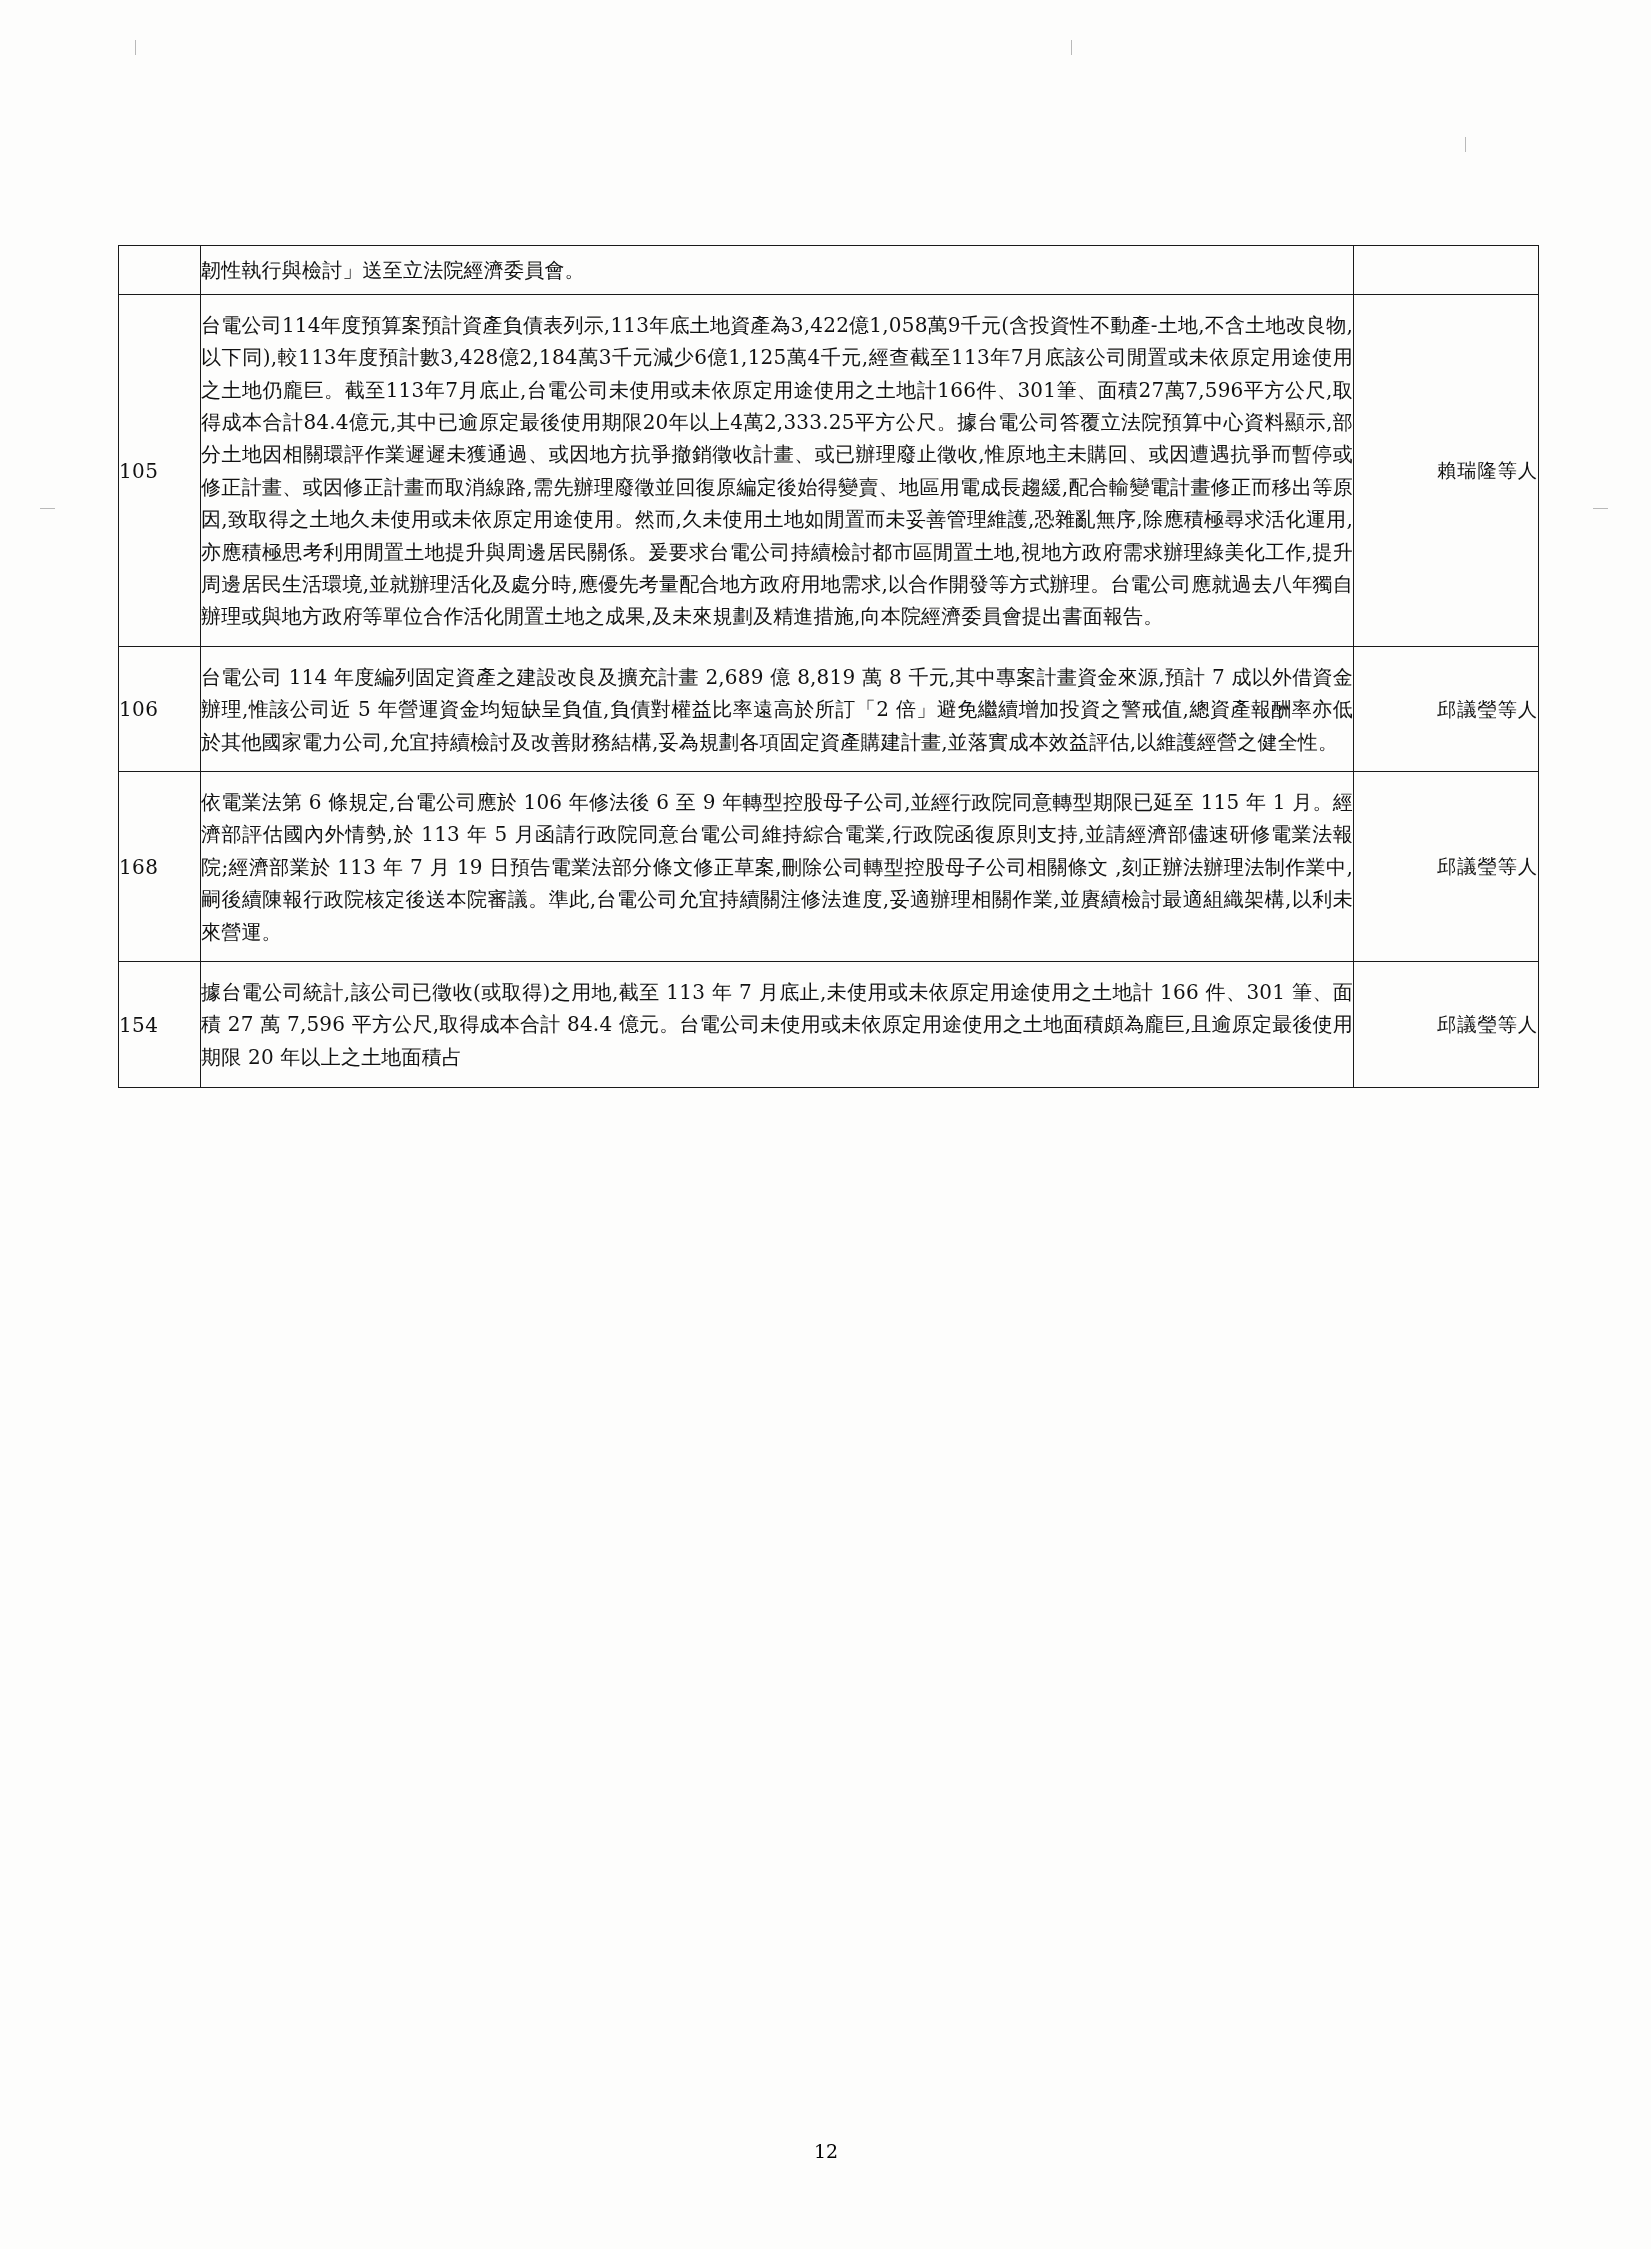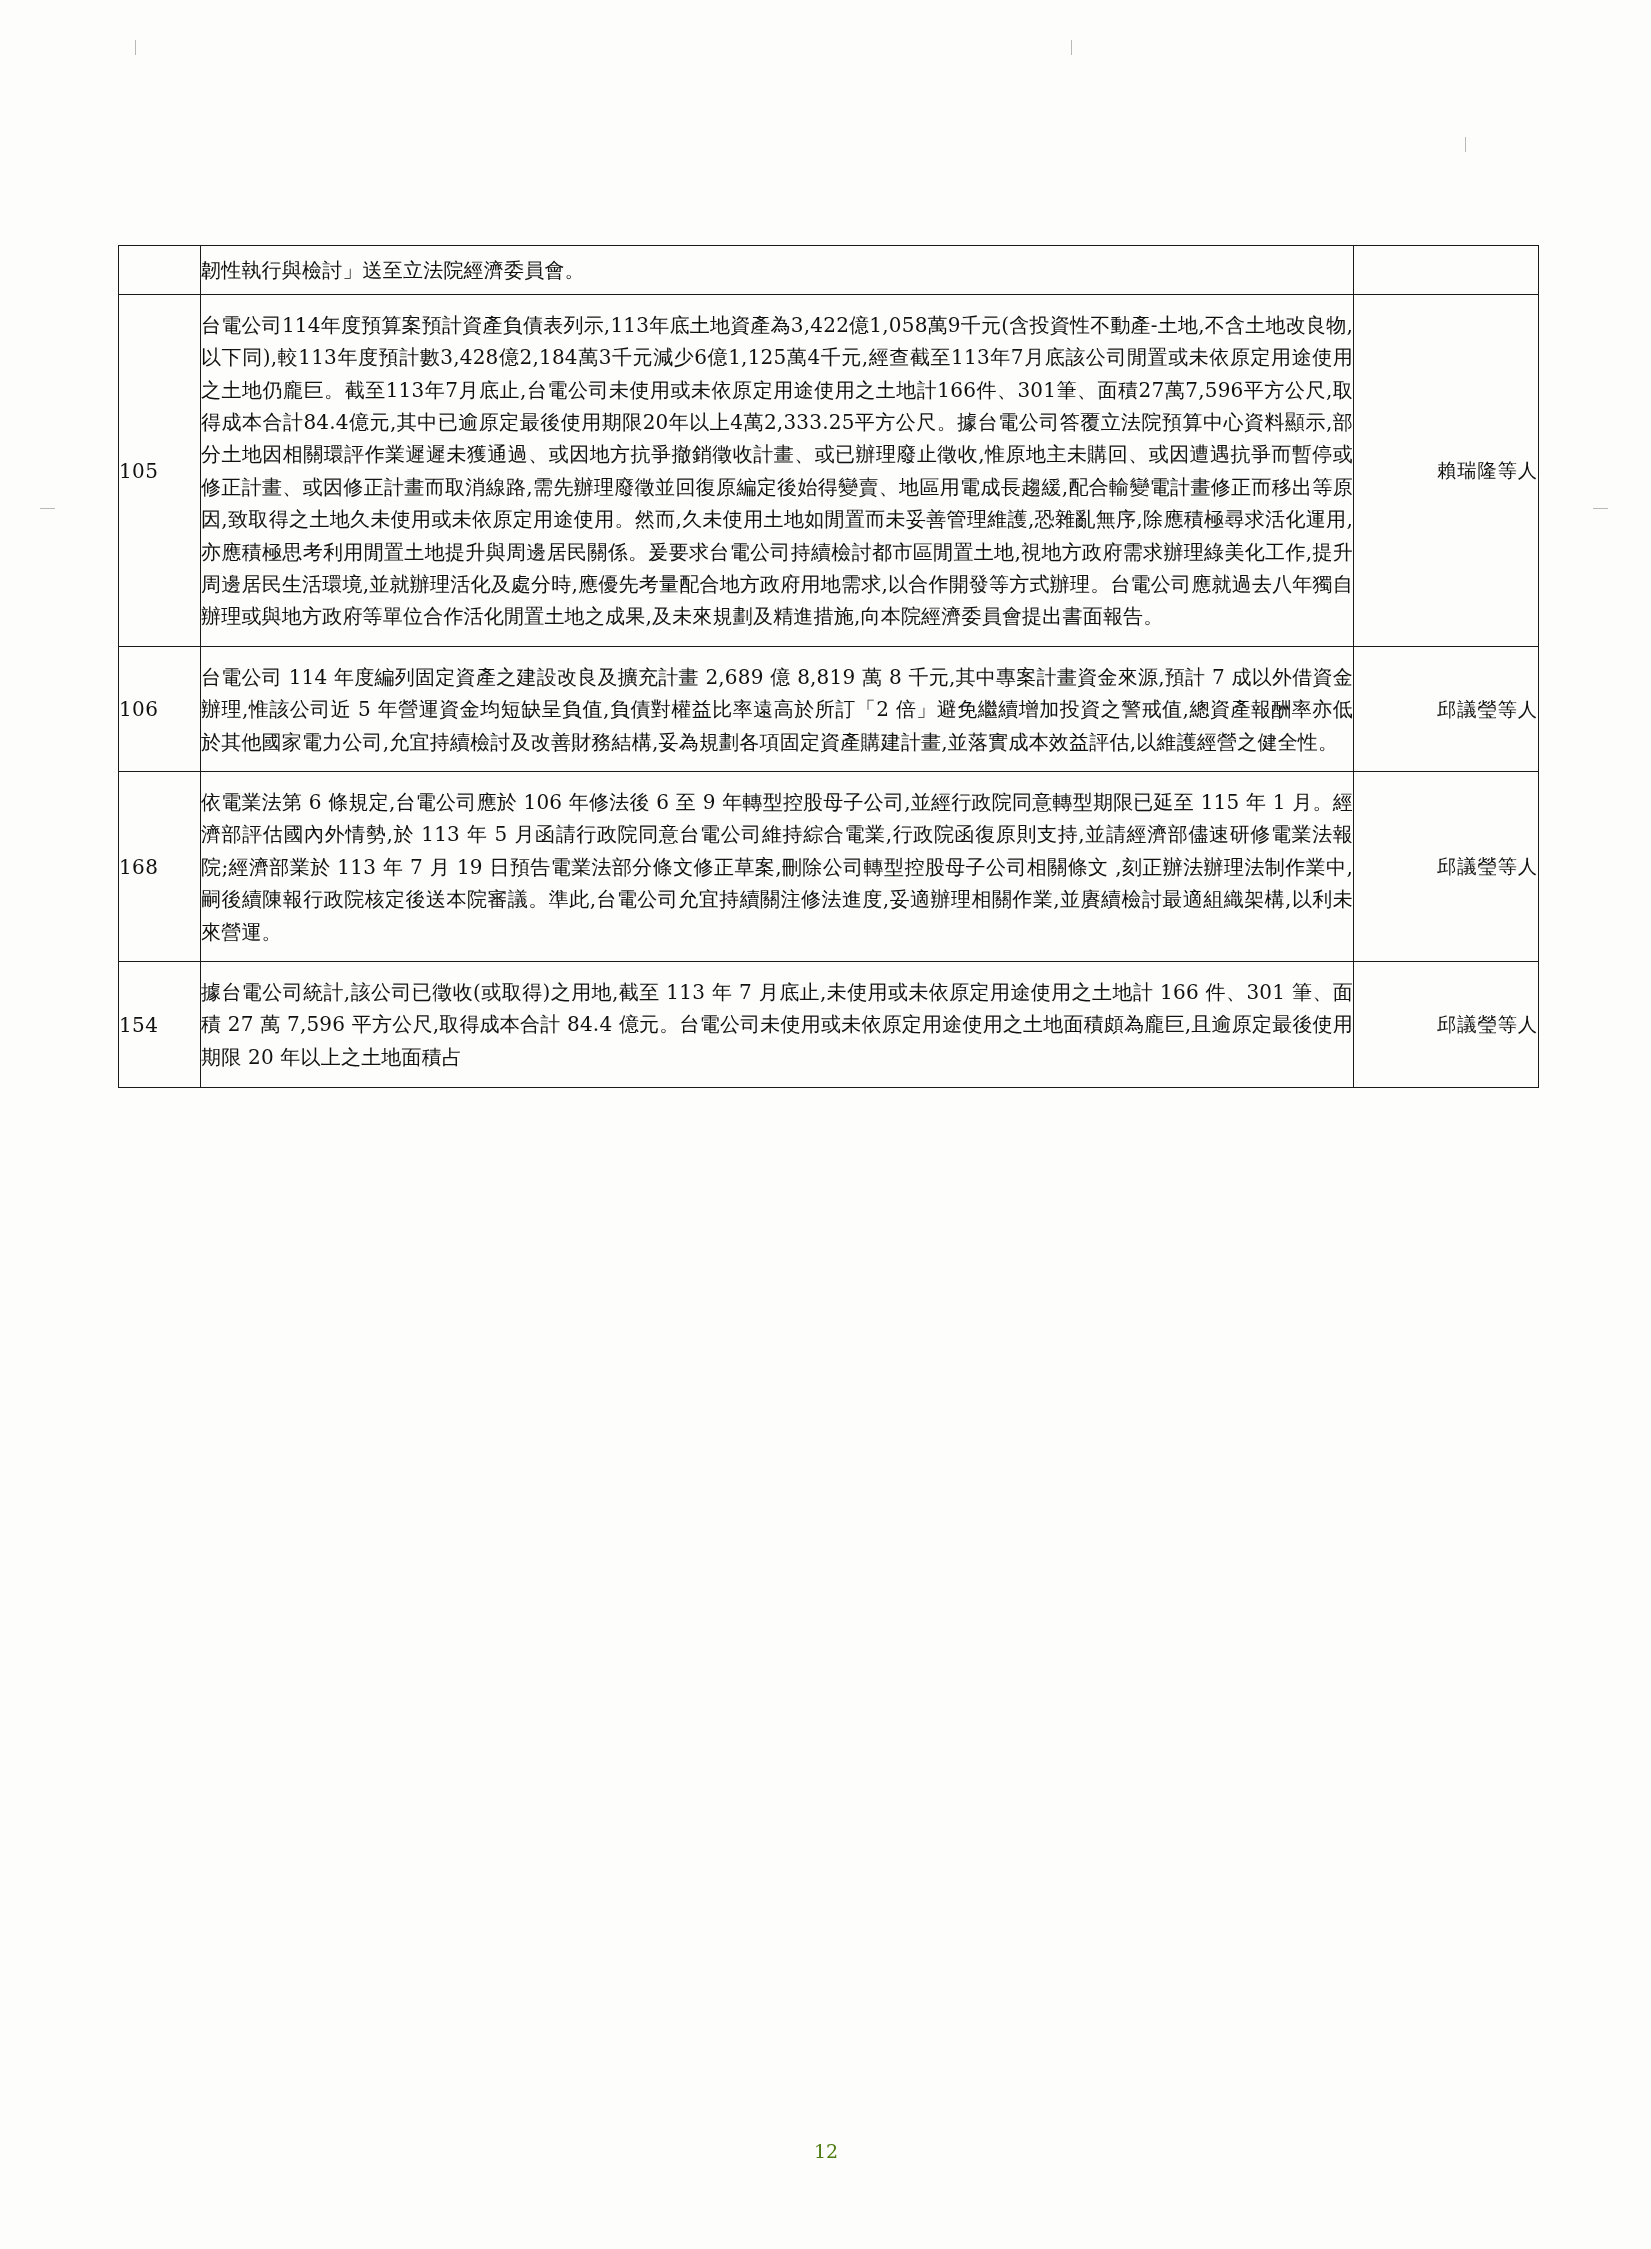--- a/index.html
+++ b/index.html
@@ -64,21 +64,21 @@
   .row-tall .col-body { padding-top: 13.5px; padding-bottom: 13.5px; margin-left: 20px; }
   .row-first .col-body { padding-top: 8px; padding-bottom: 8px; }
   .page-number {
     position: absolute;
     left: 0;
     top: 2140px;
     width: 1652px;
     text-align: center;
     font-size: 19px;
     font-family: "DejaVu Serif", "Liberation Serif", serif;
-    color: #4d7c0f;
+    color: #000000;
   }
   .crop-marks span {
     position: absolute;
     background: #b9b9b9;
   }
   .cm-v { width: 0.9px; height: 15.3px; }
   .cm-h { height: 0.9px; width: 15.3px; }
 </style>
 </head>
 <body>

